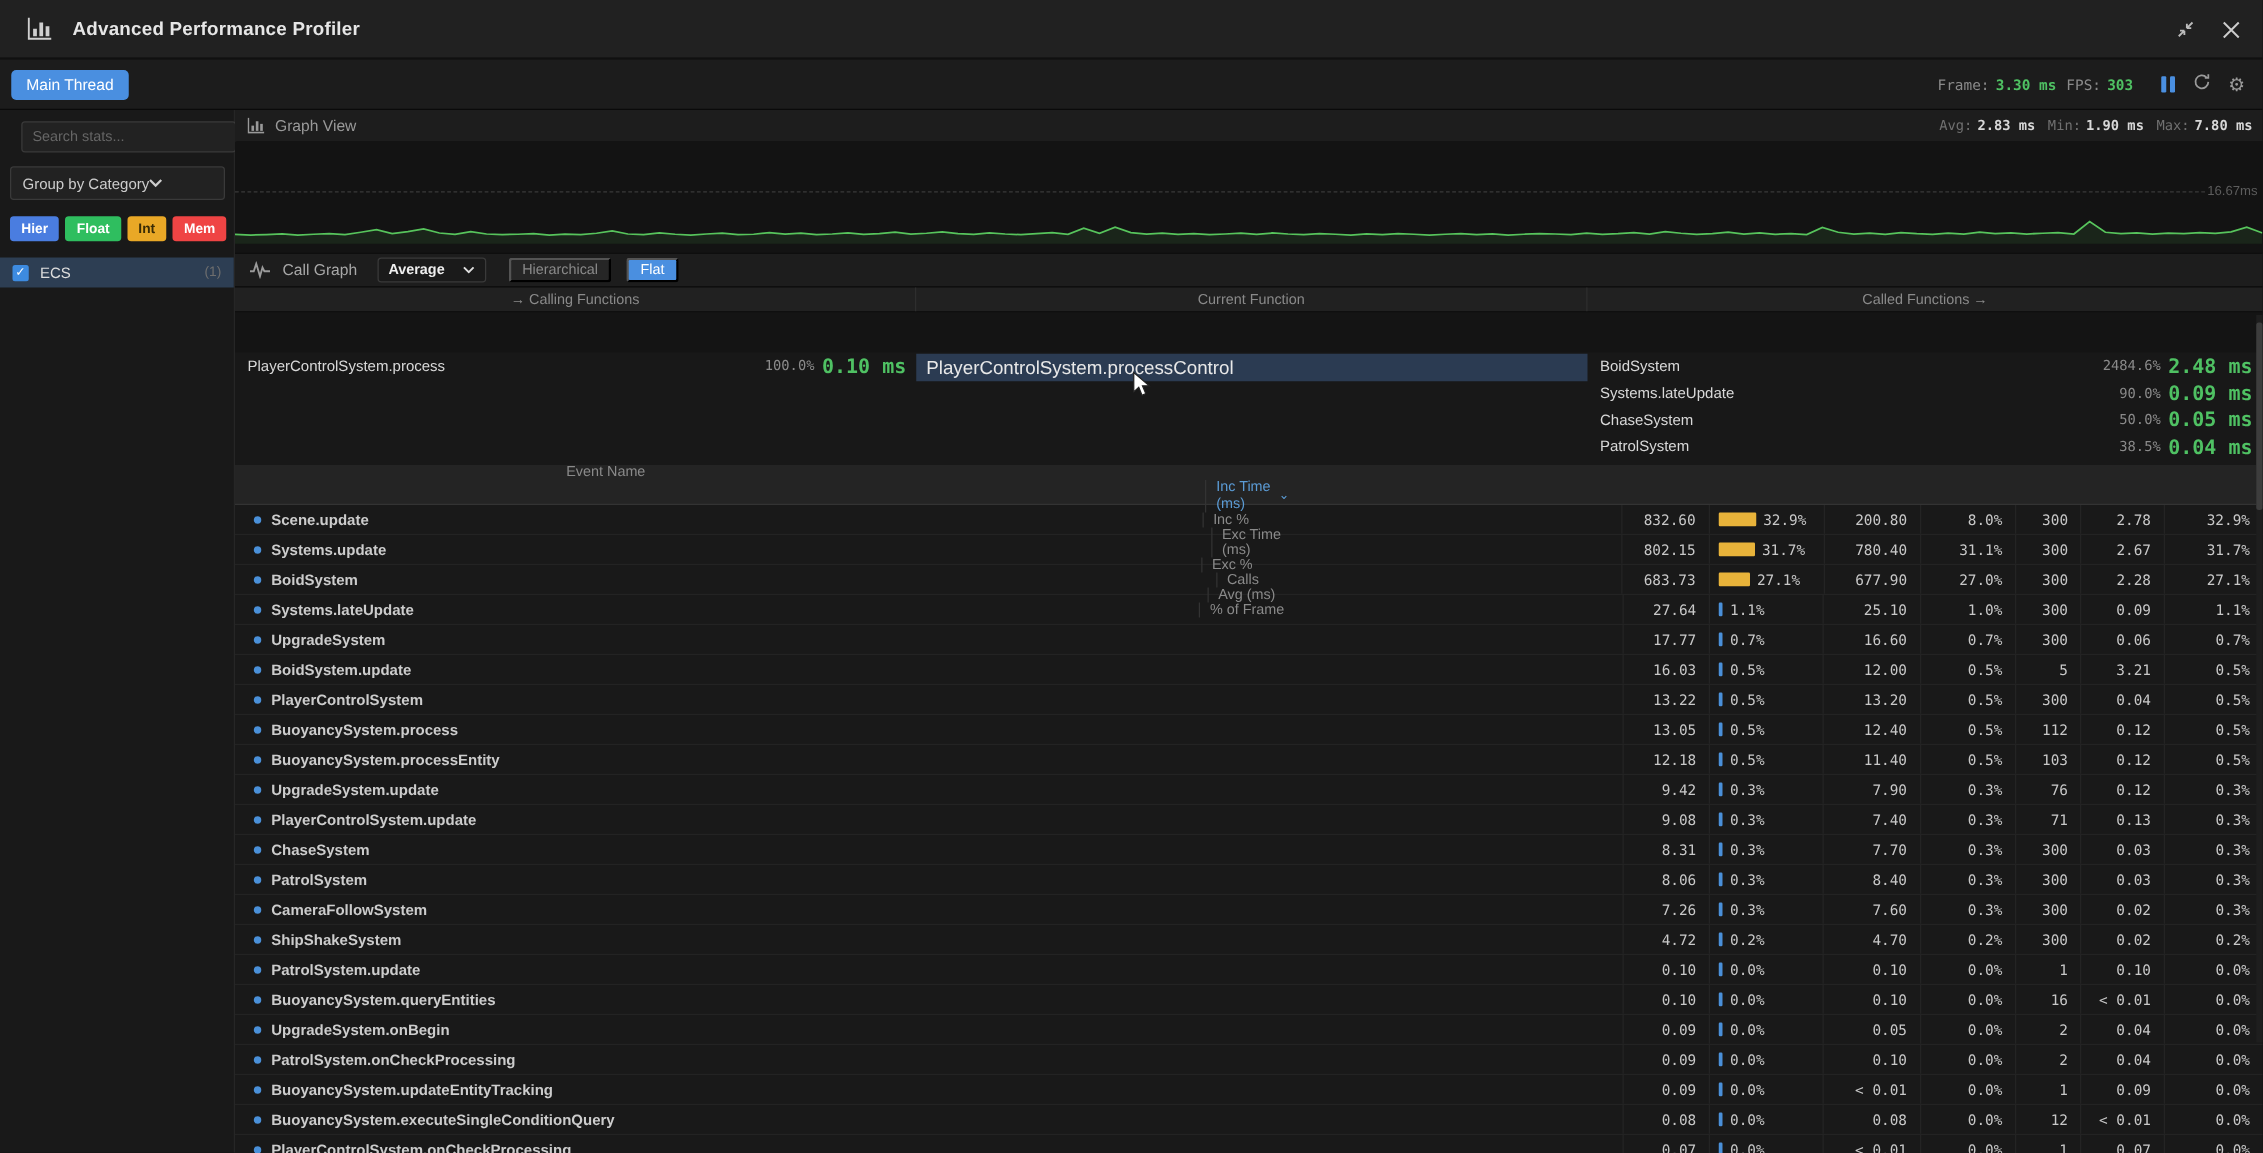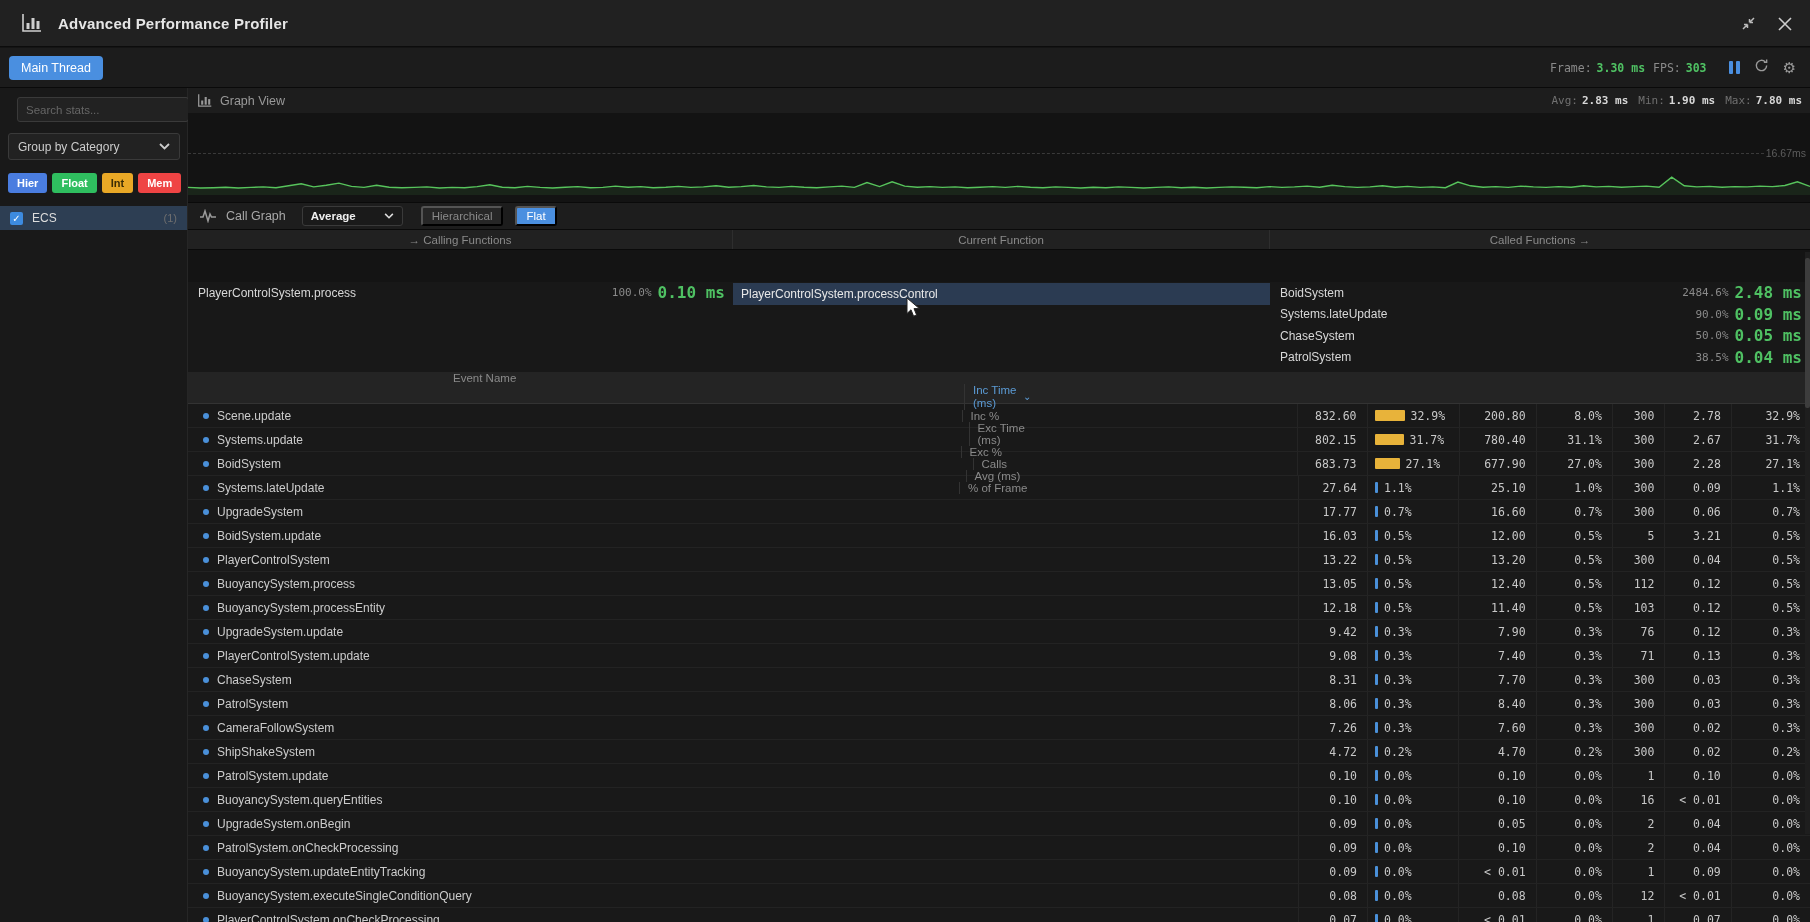--- a/index.html
+++ b/index.html
@@ -29,21 +29,21 @@
 
   
   .sidebar { position:absolute; left:0; top:88px; width:188px; height:834px;
     background:#191919; border-right:1px solid #262626; }
   .search-row { display:flex; align-items:center; padding:9px 8px 8px 10px; gap:7px; }
   .search-input { flex:1; background:#222; border:1px solid #3a3a3a; border-radius:3px;
     height:25px; color:#bbb; font-size:11.5px; padding:0 8px; outline:none; }
   .search-input::placeholder { color:#666; }
   .group-select { margin:3px 8px 0 8px; width:172px; height:27px; background:#222;
     border:1px solid #3a3a3a; border-radius:3px; color:#ccc; font-size:12px;
-    display:flex; align-items:center; justify-content:space-between; padding:0 9px; }
+    display:flex; align-items:center; padding:0 9px; }
   .chips { display:flex; gap:5px; margin:13px 8px 0 8px; }
   .chip { font-size:11px; color:#fff; padding:4px 9px; border-radius:3px; font-weight:bold; }
   .cat-item { margin-top:13px; height:24px; background:#2d3e53; display:flex; align-items:center; padding:0 10px; }
   .cat-check { width:13px; height:13px; background:#3d8be0; border-radius:2px; color:#fff;
     font-size:10px; line-height:13px; text-align:center; margin-right:9px; }
   .cat-label { font-size:12px; color:#ddd; flex:1; }
   .cat-count { font-size:11px; color:#6e6e6e; }
 
   
   .main { position:absolute; left:188px; top:88px; width:1622px; height:834px; }
@@ -53,58 +53,58 @@
   .gh-stats .lbl { color:#707070; font-size:11px; }
   .gh-stats .val { color:#d8d8d8; font-weight:bold; font-size:11px; }
   .graph-canvas { position:relative; height:89px; background:#131313; overflow:hidden; }
   .gridline { position:absolute; left:0; top:40px; width:1576px; border-top:1px dashed #3a3a3a; }
   .gridline-label { position:absolute; right:4px; top:34px; color:#5d5d5d; font-size:10.5px; }
 
   .cg-toolbar { height:27px; background:#1d1d1d; border-top:1px solid #0a0a0a;
     display:flex; align-items:center; gap:10px; padding:0 12px; }
   .cg-title { color:#a8a8a8; font-size:12.5px; margin-right:6px; }
   .cg-select { background:#1a1a1a; border:1px solid #3a3a3a; border-radius:3px; height:20px;
-    color:#eee; font-size:11.5px; font-weight:bold; display:flex; align-items:center; gap:28px; padding:0 8px; }
+    color:#eee; font-size:11.5px; font-weight:bold; display:flex; align-items:center; gap:14px; padding:0 8px; }
   .cg-btn { height:20px; font-size:11.5px; border-radius:3px; padding:0 9px; display:flex; align-items:center; }
   .cg-btn.inactive { background:#262626; color:#8a8a8a; }
   .cg-btn.active { background:#4a8fe0; color:#fff; margin-left:2px; }
 
   .cg-cols-header { height:21px; background:#212121; border-top:1px solid #0a0a0a; border-bottom:1px solid #0a0a0a;
     display:flex; }
   .cg-col-h { font-size:11.5px; color:#8a8a8a; display:flex; align-items:center; justify-content:center; }
   .cg-col-h.c1 { width:545px; border-right:1px solid #2e2e2e; }
   .cg-col-h.c2 { width:537px; border-right:1px solid #2e2e2e; }
   .cg-col-h.c3 { width:540px; }
   .cg-body { position:relative; height:90px; background:#181818; display:flex;margin-top:32px; }
   .cg-col { height:100%; }
   .cg-col.c1 { width:545px; }
   .cg-col.c2 { width:537px; }
   .cg-col.c3 { width:540px; }
   .cg-row { height:21.5px; display:flex; align-items:center; font-size:12px; color:#d8d8d8; padding:0 8px 0 10px; }
   .cg-row .nm { flex:1; }
   .cg-pct { color:#8a8a8a; font-size:11px; margin-right:6px; }
   .cg-ms { color:#4fc163; font-size:16px; font-weight:bold; }
   .cg-current { margin-top:1px; height:22px; background:#2b3b52; display:flex; align-items:center;
-    padding:0 8px; font-size:12px; color:#e8e8e8; }
+    padding:0 8px; font-size:15px; color:#e8e8e8; }
 
   
   .tbl-header { height:32px; background:#242424; border-bottom:1px solid #333; display:flex; align-items:center;flex-direction:column; }
   .th { font-size:11.5px; color:#8a8a8a; height:100%; display:flex; align-items:center; border-left:1px solid #333; padding-left:8px; }
   .th.event { width:1122px; border-left:none; padding-left:15px; }
   .th.sorted { color:#5b9bd5; line-height:1.15; }
   .th .sort-ch { color:#5b9bd5; font-size:10px; margin-left:6px; }
   .w-inc { width:70px; } .w-incp { width:75px; } .w-exc { width:78px;margin-left:17px; } .w-excp { width:77px; }
   .w-calls { width:53px; } .w-avg { width:67px; } .w-frame { width:80px; }
   .tbl-body { background:#191919; }
   .trow { height:24px; display:flex; align-items:center; border-bottom:1px solid #232323; }
   .td { height:100%; display:flex; align-items:center; border-left:1px solid #242424;
     justify-content:flex-end; padding-right:10px; font-family:"DejaVu Sans Mono", monospace;
     font-size:11.5px; color:#c8c8c8; }
   .td.event { width:1122px; border-left:none; justify-content:flex-start; padding-left:15px;
-    font-family:"Liberation Sans", sans-serif; font-size:12px; color:#ccc; }
+    font-family:"Liberation Sans", sans-serif; font-size:12px; color:#ccc;font-weight:bold; }
   .td.event .dot { width:6px; height:6px; border-radius:50%; background:#4a90d9; margin-right:8px; flex:0 0 auto; }
   .td.incp { justify-content:flex-start; padding-left:7px; }
   .incbar { height:11px; border-radius:1px; margin-right:6px; flex:0 0 auto; }
 
   .scrollbar { position:absolute; right:0; top:252px; width:5px; height:582px; background:#1e1e1e; }
   .scroll-thumb { position:absolute; right:0; top:6px; width:5px; height:150px; background:#3d3d3d; border-radius:2px; }
 
   .cursor { position:absolute; left:906px; top:297px; z-index:50; }
 </style>
 </head>

